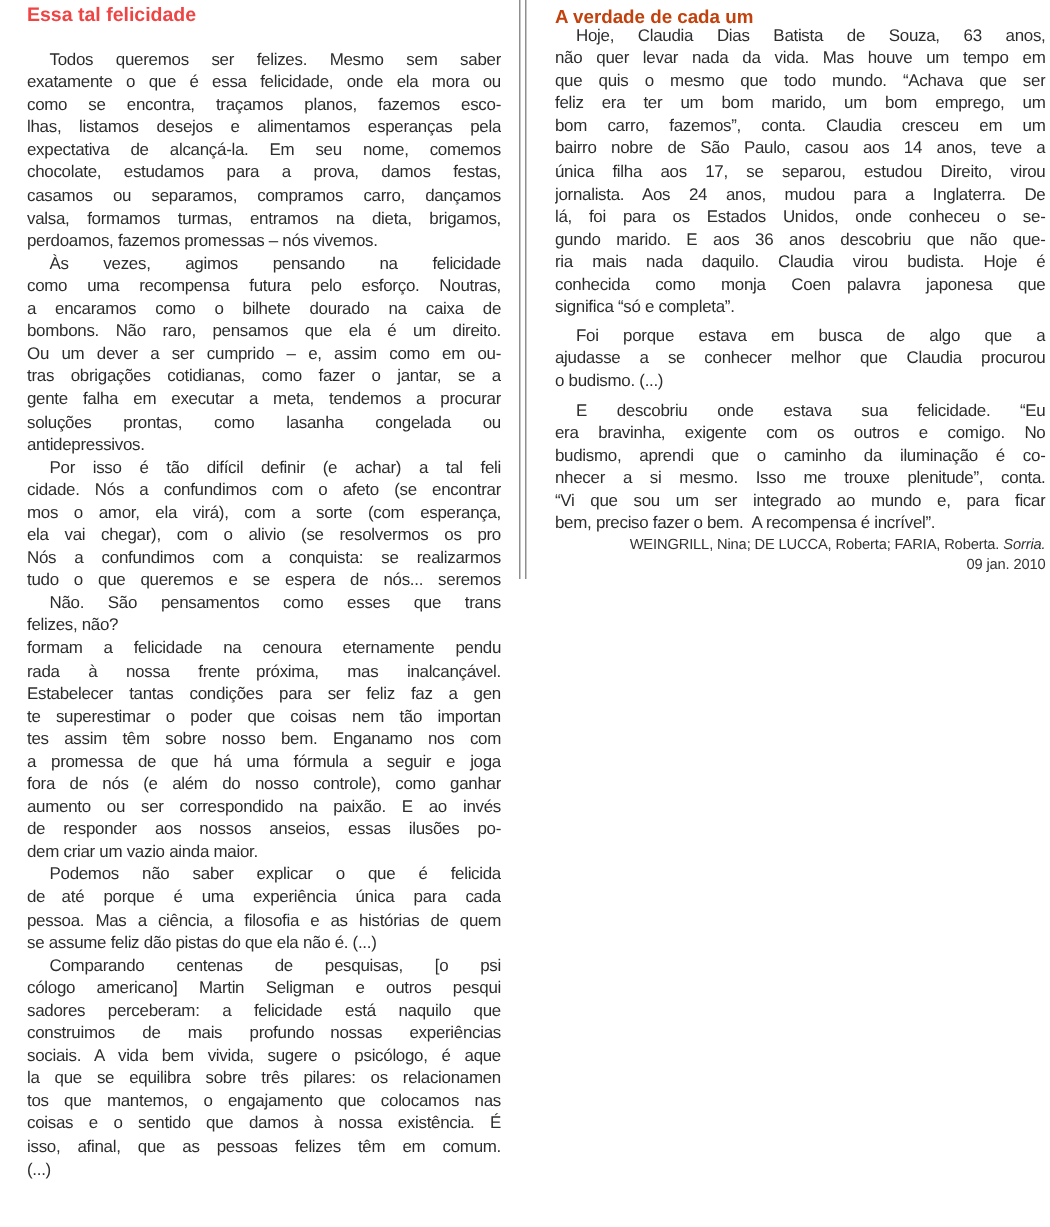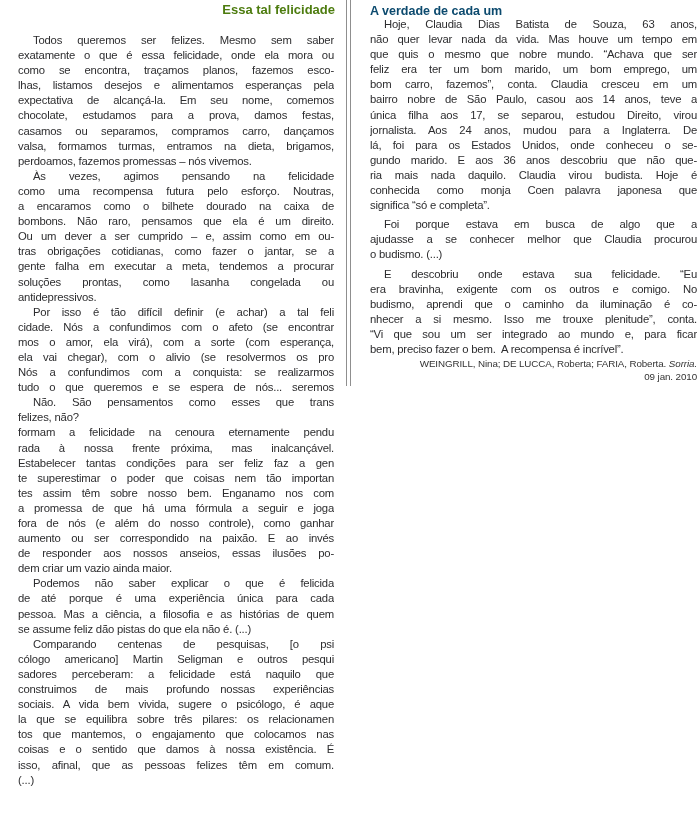--- a/index.html
+++ b/index.html
@@ -6,25 +6,25 @@
   .page{
     position:relative;
     width:700px;height:818px;
     background:#fff;
     overflow:hidden;
     font-family:"Liberation Sans","DejaVu Sans",sans-serif;
     color:#2d2d2f;
   }
   .article-title-left{
     position:absolute;left:18px;top:2px;width:317px;
-    text-align:right;font-size:13px;font-weight:bold;color:#4d7c0f;
+    text-align:left;font-size:13px;font-weight:bold;color:#ef4444;
   }
   .article-title-right{
     position:absolute;left:370px;top:4px;width:327px;
-    text-align:left;font-size:12.5px;font-weight:bold;color:#0c4a6e;
+    text-align:left;font-size:12.5px;font-weight:bold;color:#c2410c;
   }
   .lines{position:absolute;}
   .lines-left{left:18px;top:33px;width:316px;}
   .lines-right{left:370px;top:17px;width:327px;}
   .ln{
     position:relative;
     height:15.1px;line-height:15.1px;
     font-size:11.3px;letter-spacing:-0.2px;
     text-align:justify;text-align-last:justify;
     overflow:hidden;
@@ -104,21 +104,21 @@
       <div class="ln end"><span>(...)</span></div>
     </div>
 
   <div class="separator"></div>
 
   <div class="article-title-right">A verdade de cada um</div>
 
   <div class="lines lines-right" id="right-lines">
       <div class="ln ind"><span>Hoje, Claudia Dias Batista de Souza, 63 anos,</span></div>
       <div class="ln"><span>não quer levar nada da vida. Mas houve um tempo em</span></div>
-      <div class="ln"><span>que quis o mesmo que nobre mundo. “Achava que ser</span></div>
+      <div class="ln"><span>que quis o mesmo que todo mundo. “Achava que ser</span></div>
       <div class="ln"><span>feliz era ter um bom marido, um bom emprego, um</span></div>
       <div class="ln"><span>bom carro, fazemos”, conta. Claudia cresceu em um</span></div>
       <div class="ln"><span>bairro nobre de São Paulo, casou aos 14 anos, teve a</span></div>
       <div class="ln"><span>única filha aos 17, se separou, estudou Direito, virou</span></div>
       <div class="ln"><span>jornalista. Aos 24 anos, mudou para a Inglaterra. De</span></div>
       <div class="ln"><span>lá, foi para os Estados Unidos, onde conheceu o se-</span></div>
       <div class="ln"><span>gundo marido. E aos 36 anos descobriu que não que-</span></div>
       <div class="ln"><span>ria mais nada daquilo. Claudia virou budista. Hoje é</span></div>
       <div class="ln"><span>conhecida como monja Coen  palavra japonesa que</span></div>
       <div class="ln end"><span>significa “só e completa”.</span></div>

